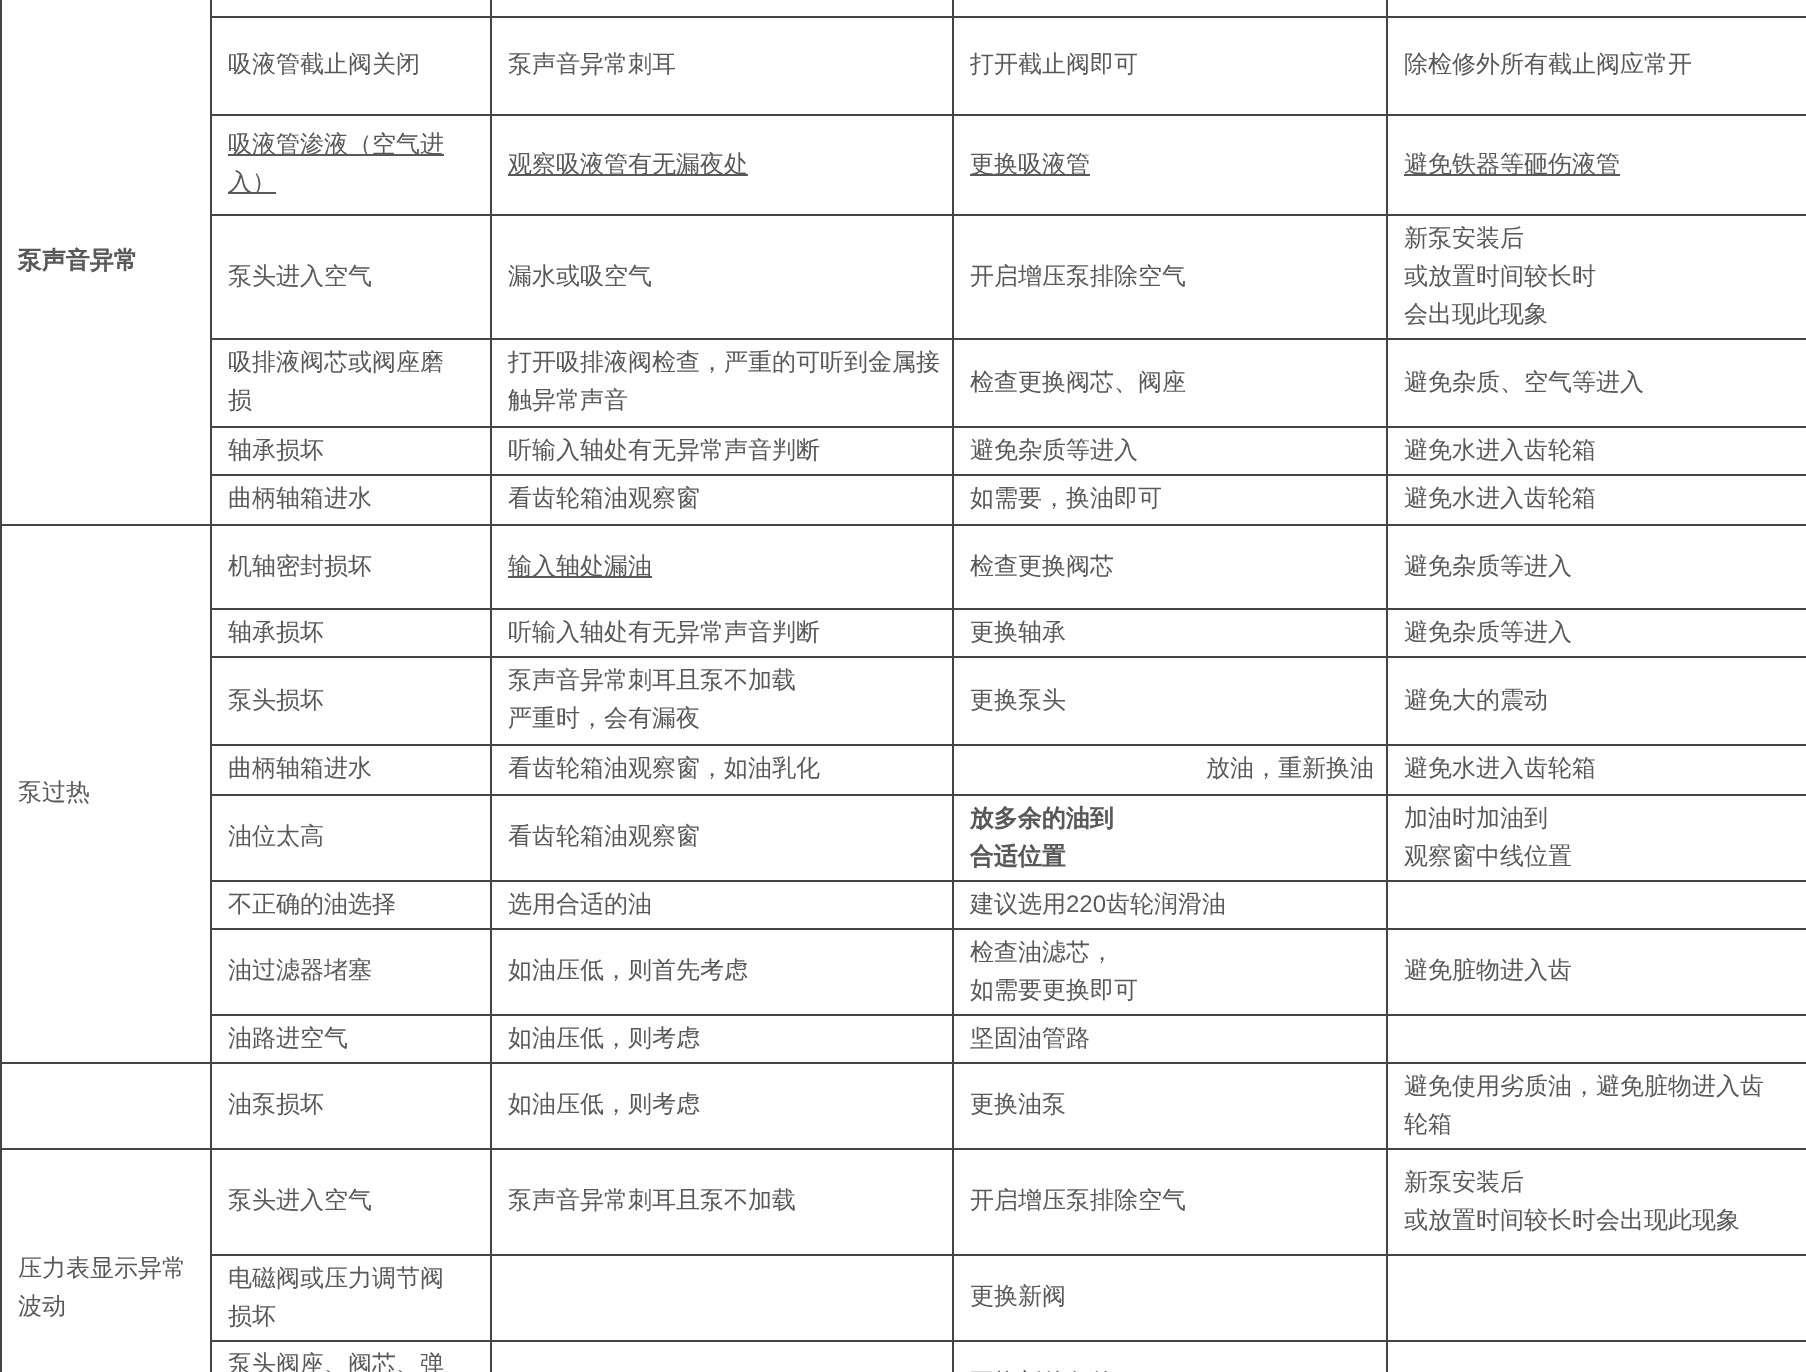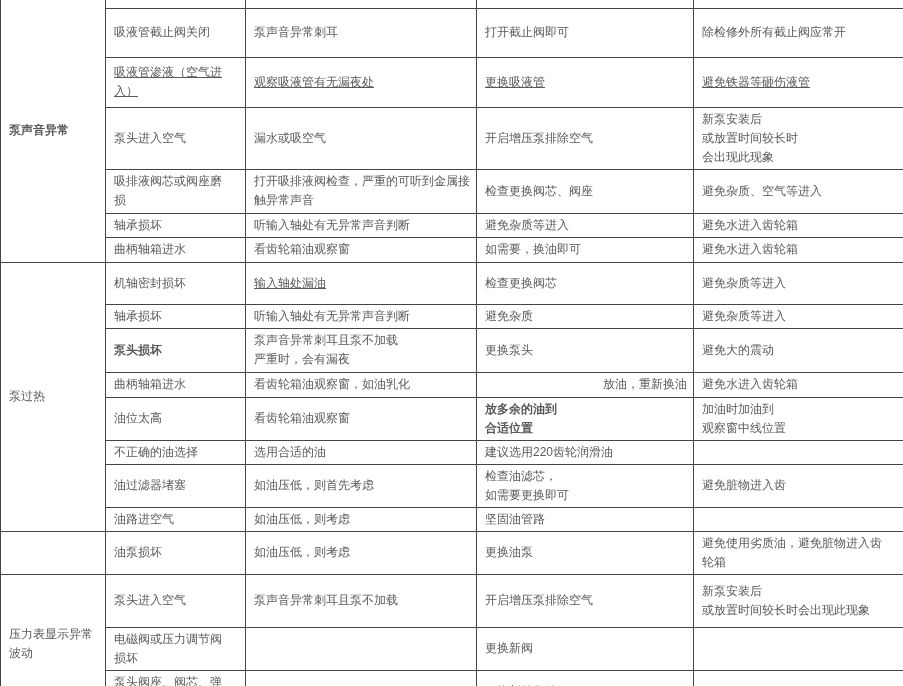--- a/index.html
+++ b/index.html
@@ -98,25 +98,25 @@
         <tr style="height: 42px;">
           <td rowspan="8" class="cat" style="border-color: rgb(68, 68, 68);">泵过热</td>
           <td style="border-color: rgb(68, 68, 68);">机轴密封损坏</td>
           <td style="border-color: rgb(68, 68, 68); text-decoration: underline;">输入轴处漏油</td>
           <td style="border-color: rgb(68, 68, 68);">检查更换阀芯</td>
           <td style="border-color: rgb(68, 68, 68);">避免杂质等进入</td>
         </tr>
         <tr style="height: 22px;">
           <td style="border-color: rgb(68, 68, 68);">轴承损坏</td>
           <td style="border-color: rgb(68, 68, 68);">听输入轴处有无异常声音判断</td>
-          <td style="border-color: rgb(68, 68, 68);">避免杂质</td>
+          <td style="border-color: rgb(68, 68, 68);">更换轴承</td>
           <td style="border-color: rgb(68, 68, 68);">避免杂质等进入</td>
         </tr>
         <tr style="height: 44px;">
-          <td style="border-color: rgb(68, 68, 68); font-weight: bold;">泵头损坏</td>
+          <td style="border-color: rgb(68, 68, 68);">泵头损坏</td>
           <td style="border-color: rgb(68, 68, 68);">泵声音异常刺耳且泵不加载
 严重时，会有漏夜</td>
           <td style="border-color: rgb(68, 68, 68);">更换泵头</td>
           <td style="border-color: rgb(68, 68, 68);">避免大的震动</td>
         </tr>
         <tr style="height: 25px;">
           <td style="border-color: rgb(68, 68, 68);">曲柄轴箱进水</td>
           <td style="border-color: rgb(68, 68, 68);">看齿轮箱油观察窗，如油乳化</td>
           <td style="border-color: rgb(68, 68, 68); text-align: right;">放油，重新换油</td>
           <td style="border-color: rgb(68, 68, 68);">避免水进入齿轮箱</td>

